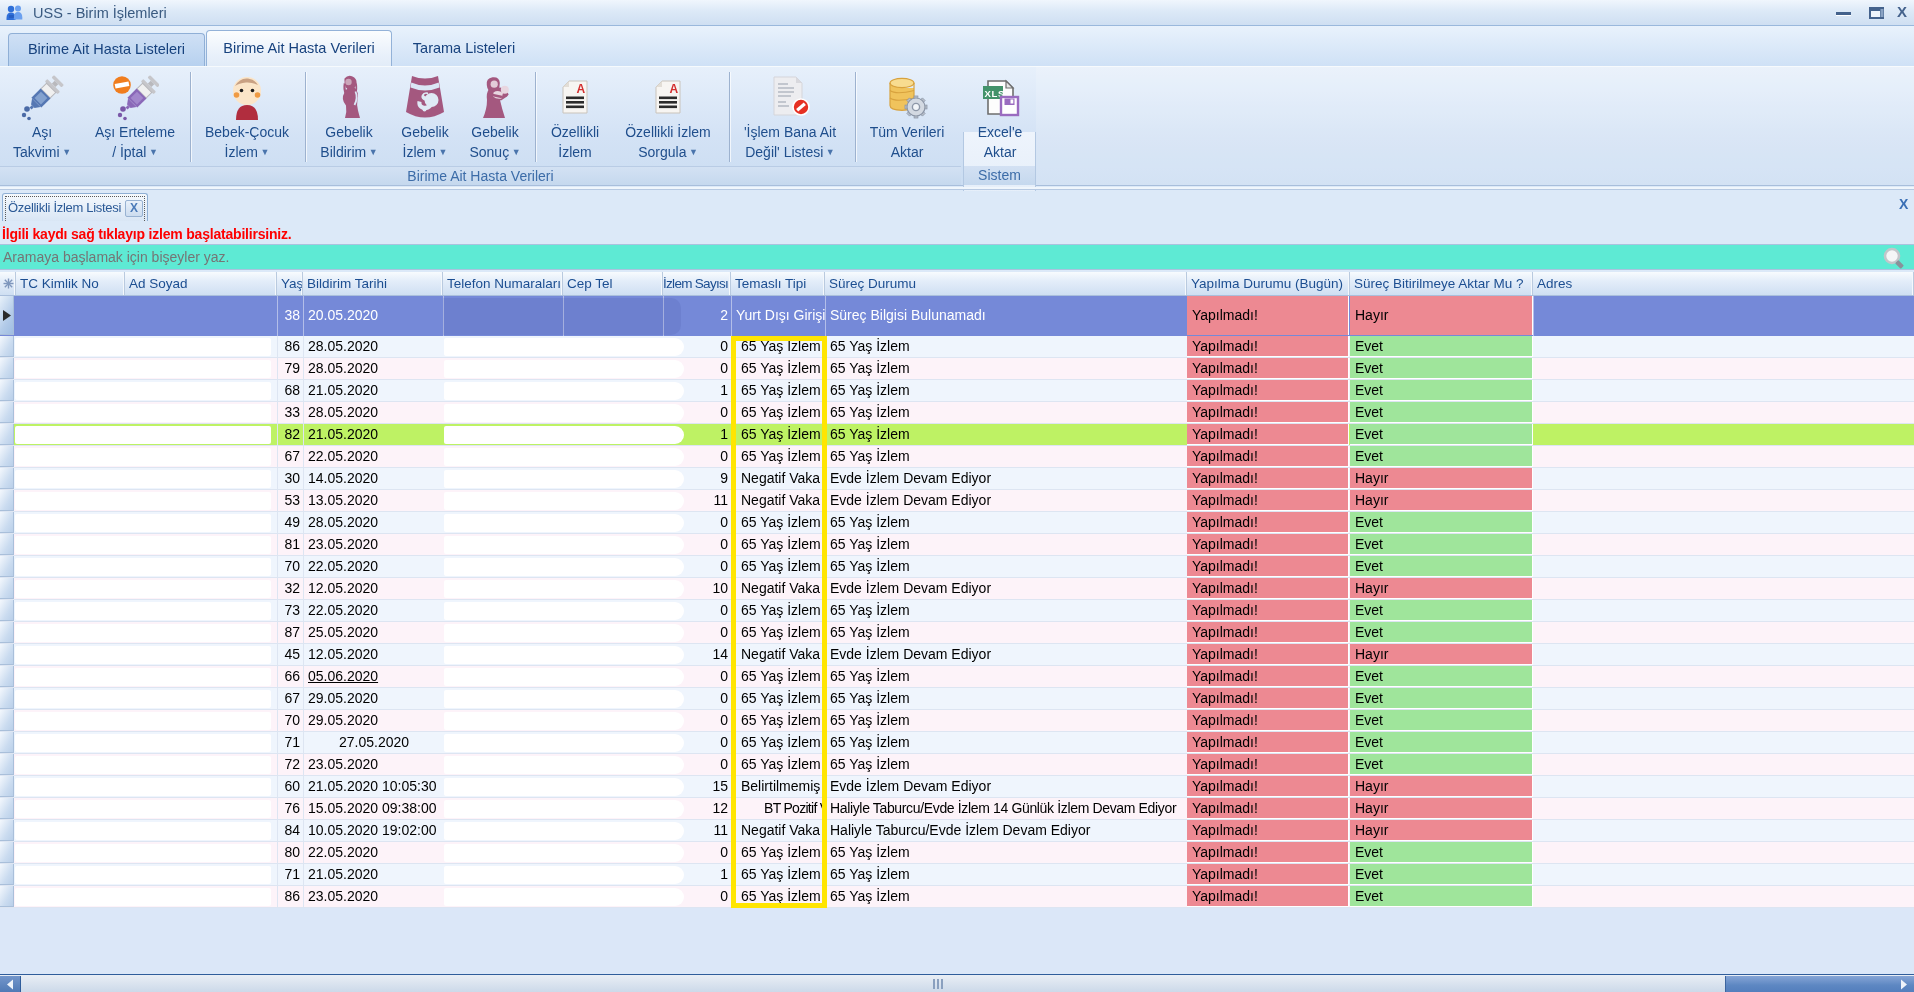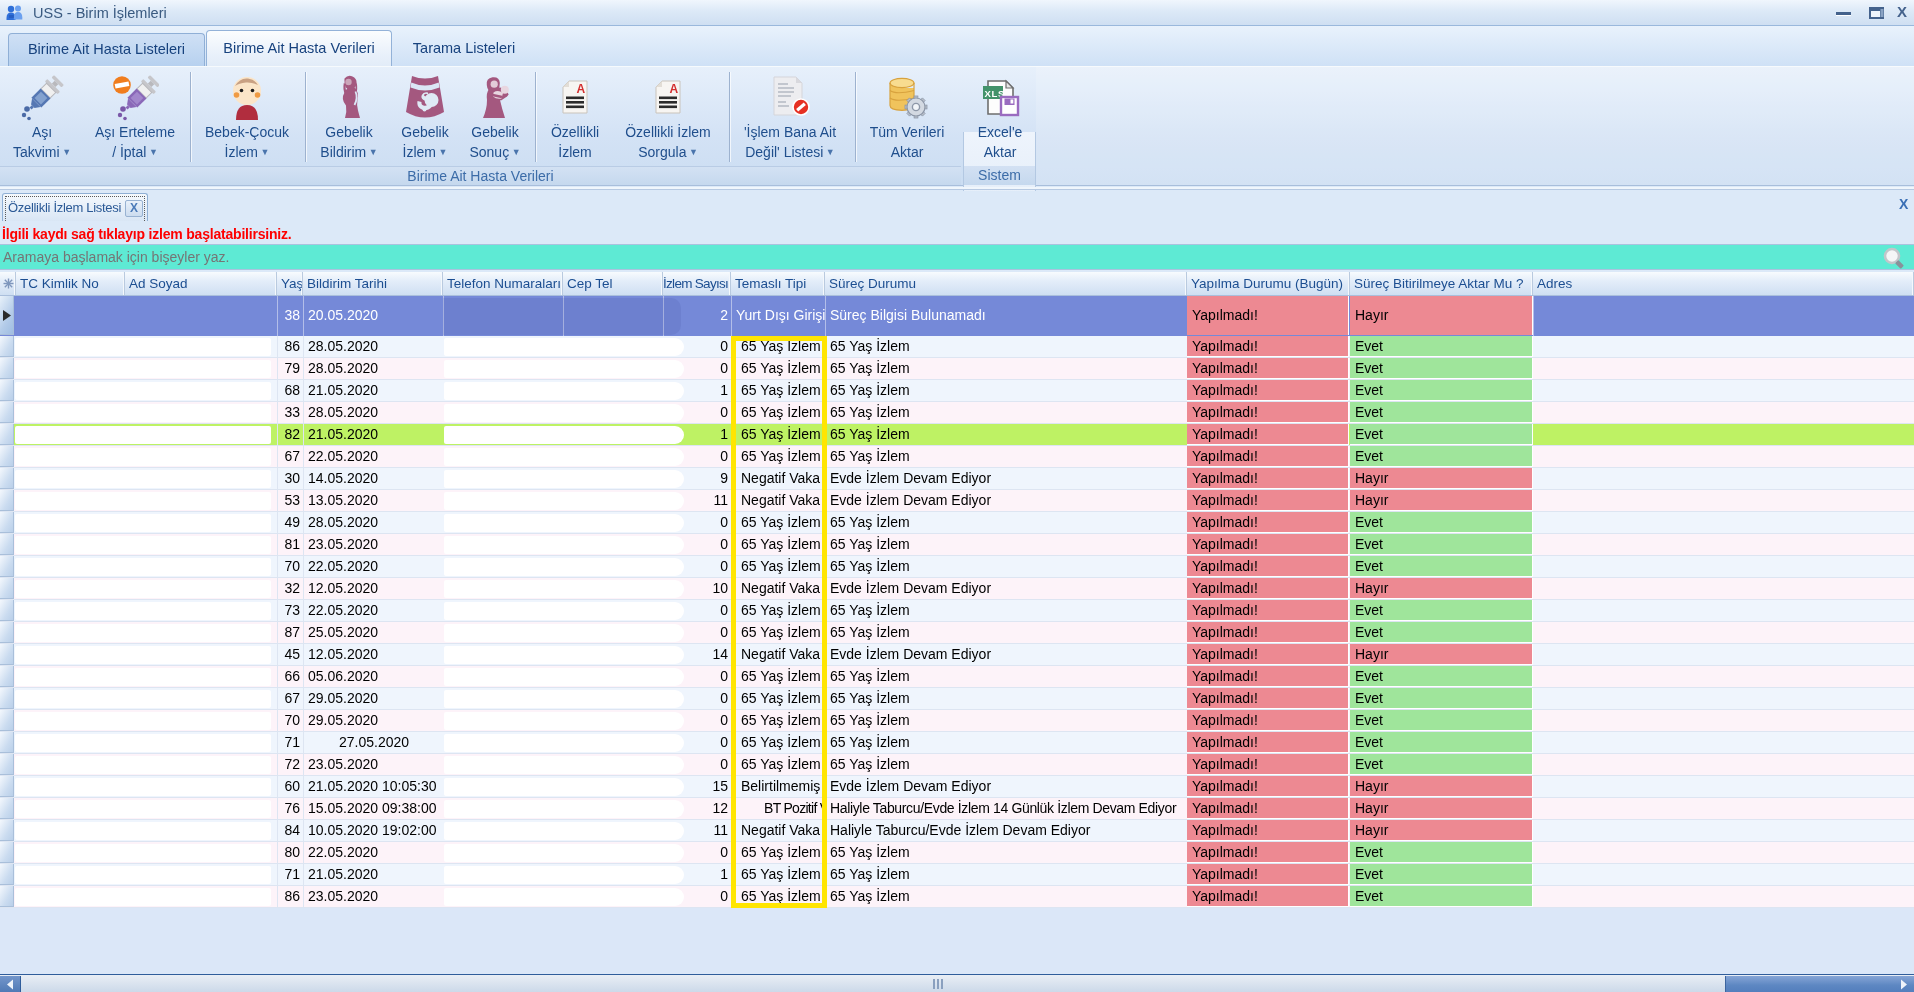--- a/index.html
+++ b/index.html
@@ -541,21 +541,21 @@
 <div class="yap">Yapılmadı!</div>
 <div class="uyg" style="background:#ed8992;">Hayır</div>
 </div>
 <div class="row" style="top:394px;background:#fdf3f9;border-bottom:1px solid #dde5f2;">
 <div class="ind"></div>
 <div class="mask" style="left:15px;top:2px;width:256px;height:18px;border-radius:2px;"></div>
 <div class="mask" style="left:444px;top:2px;width:240px;height:18px;border-radius:2px 9px 9px 2px;"></div>
 <div class="abs" style="left:277px;top:0;width:1px;height:22px;background:#dde5f2;"></div>
 <div class="abs" style="left:303px;top:0;width:1px;height:22px;background:#dde5f2;"></div>
 <div class="cell num" style="left:277px;width:26px;">66</div>
-<div class="cell txt" style="left:303px;width:140px;">05.06.2020</div>
+<div class="cell txt" style="left:303px;width:140px;text-decoration:underline;">05.06.2020</div>
 <div class="cell num" style="left:663px;width:68px;">0</div>
 <div class="cell txt" style="left:736px;width:89px;">65 Yaş İzlem</div>
 <div class="cell txt" style="left:825px;width:362px;">65 Yaş İzlem</div>
 <div class="yap">Yapılmadı!</div>
 <div class="uyg" style="background:#9fe59b;">Evet</div>
 </div>
 <div class="row" style="top:416px;background:#eff5fd;border-bottom:1px solid #dde5f2;">
 <div class="ind"></div>
 <div class="mask" style="left:15px;top:2px;width:256px;height:18px;border-radius:2px;"></div>
 <div class="mask" style="left:444px;top:2px;width:240px;height:18px;border-radius:2px 9px 9px 2px;"></div>

